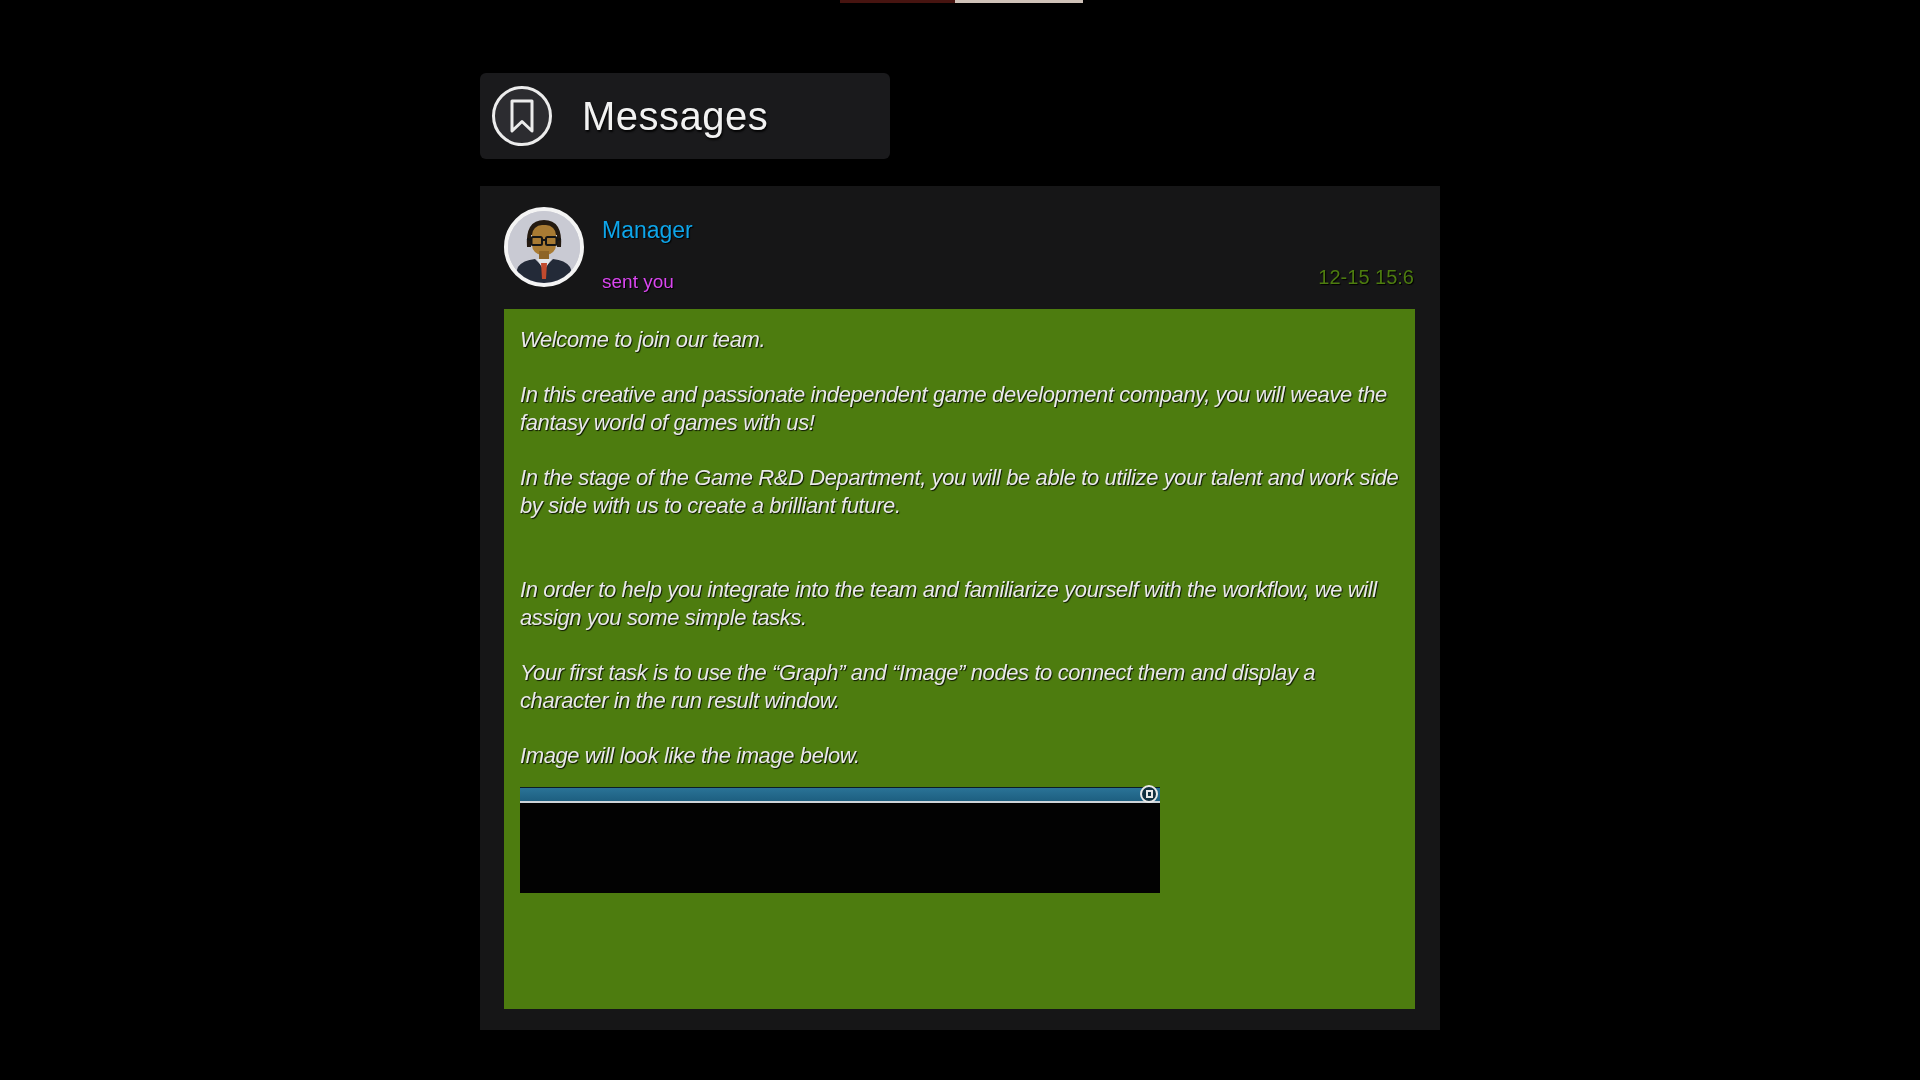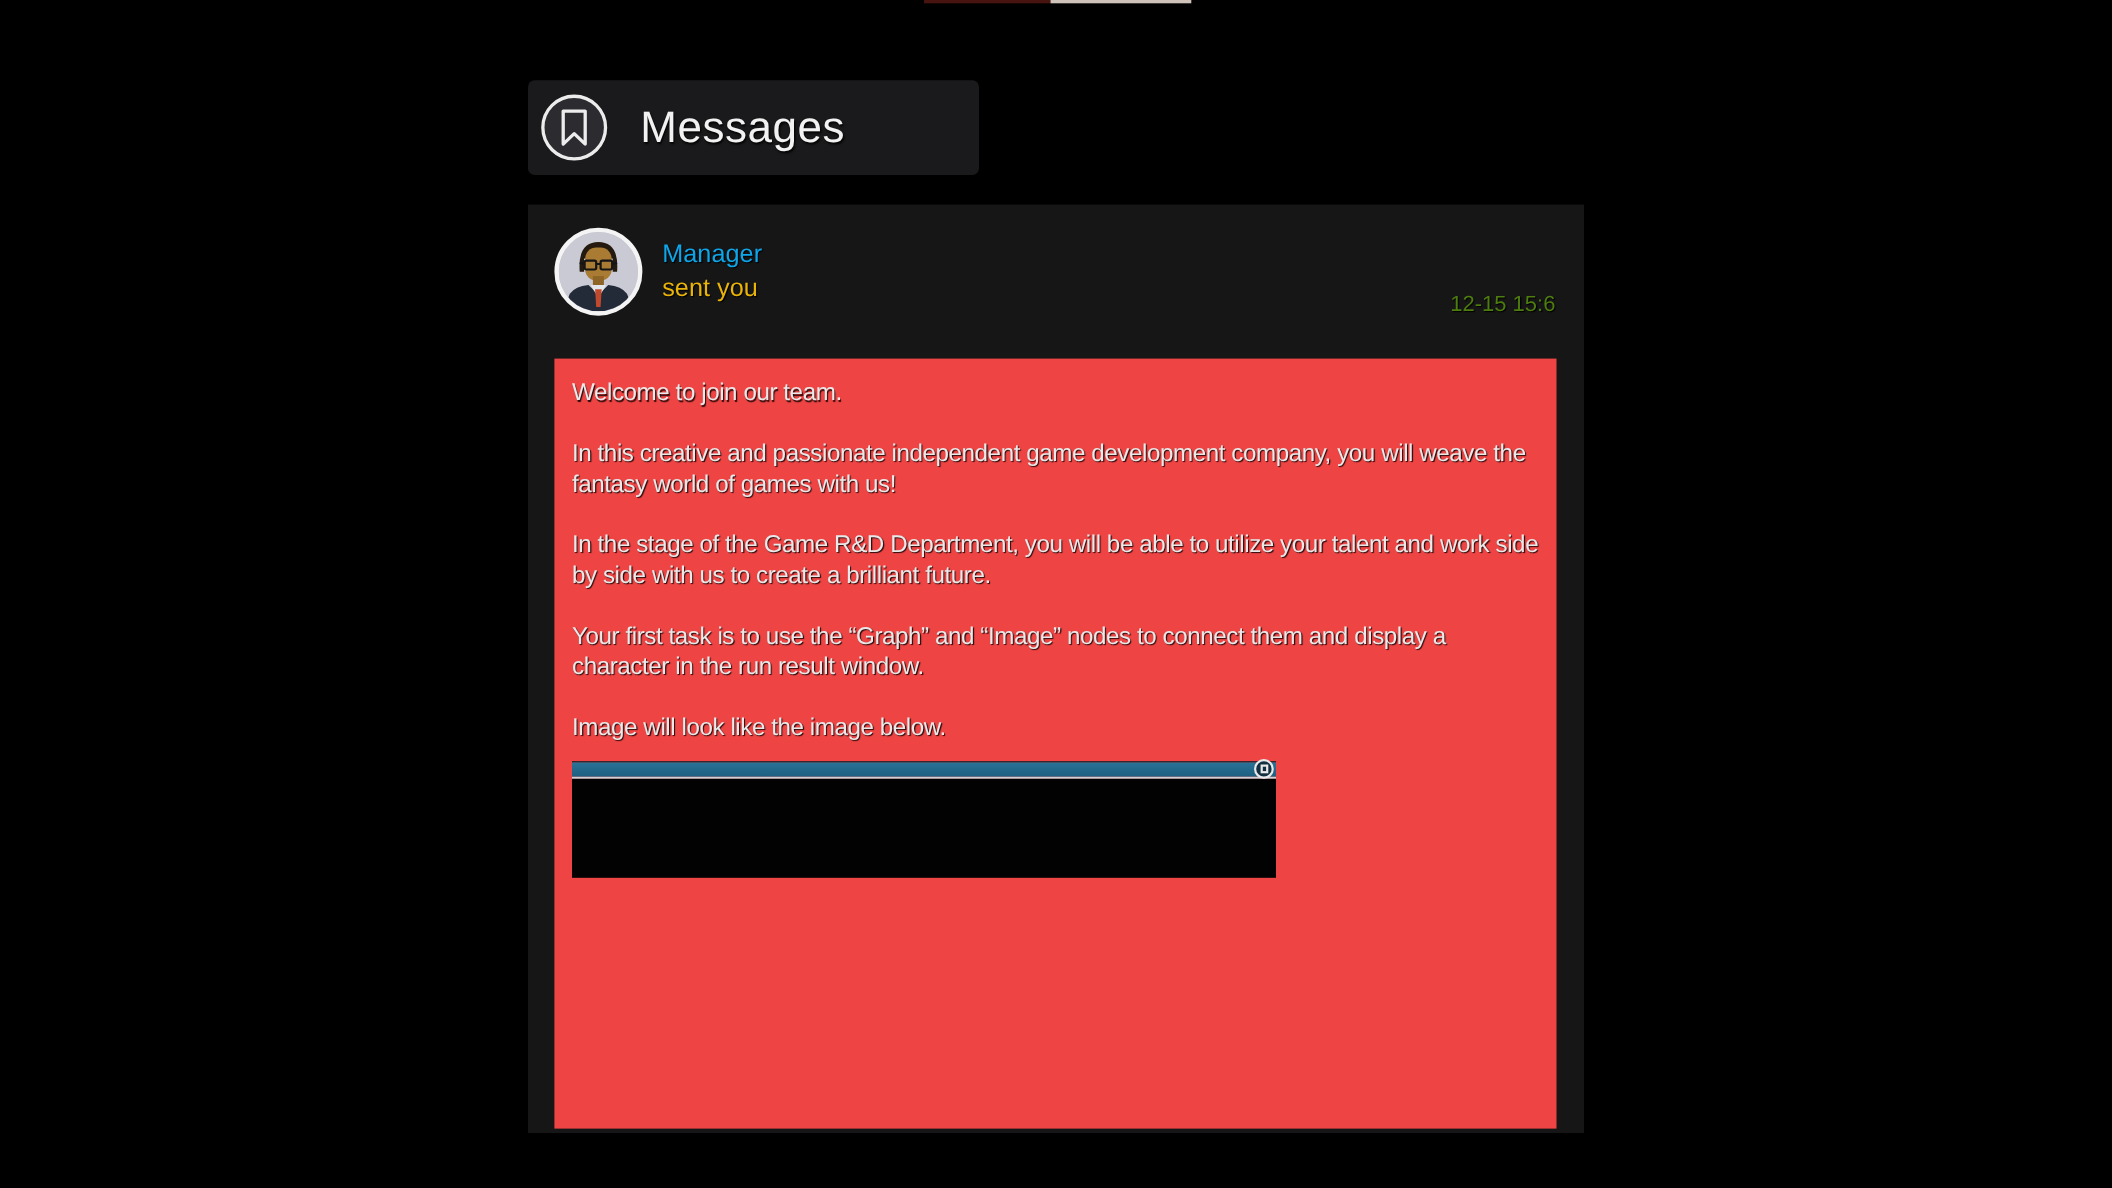--- a/index.html
+++ b/index.html
@@ -48,36 +48,37 @@
     border: 4px solid #f4f4f4; background: #c9cad3;
     overflow: hidden;
   }
   .avatar svg { display: block; width: 72px; height: 72px; }
   .sender-name {
     position: absolute; left: 122px; top: 31px;
     color: #0ea5e9; font-size: 23px;
     text-shadow: 1px 1px 1px #000;
   }
   .sender-sub {
-    position: absolute; left: 122px; top: 62px;
-    color: #eab308; font-size: 23px;
+    position: absolute; left: 122px; top: 85px;
+    color: #d946ef; font-size: 19px;
     text-shadow: 1px 1px 1px #000;
   }
   .timestamp {
     position: absolute; right: 26px; top: 80px;
     color: #4d7c0f; font-size: 20px;
     text-shadow: 1px 1px 1px #000;
   }
 
   .body-box {
-    position: absolute; left: 24px; top: 140px;
+    position: absolute; left: 24px; top: 123px;
     width: 911px; height: 700px;
-    background: #ef4444;
+    background: #4d7c0f;
     padding: 17px 14px 0 16px;
     overflow: hidden;
+    font-style: italic;
   }
   .body-box p {
     color: #e9e9e9; font-size: 22px; line-height: 28px;
     letter-spacing: -0.4px;
     margin: 0 0 27px 0;
     text-shadow: 1px 1px 1px rgba(0,0,0,.85);
   }
   .body-box p.gap-before { margin-top: 56px; }
 
   
@@ -149,20 +150,21 @@
     </div>
 
     <div class="sender-name">Manager</div>
     <div class="sender-sub">sent you</div>
     <div class="timestamp">12-15 15:6</div>
 
     <div class="body-box">
       <p>Welcome to join our team.</p>
       <p>In this creative and passionate independent game development company, you will weave the fantasy world of games with us!</p>
       <p>In the stage of the Game R&amp;D Department, you will be able to utilize your talent and work side by side with us to create a brilliant future.</p>
+      <p class="gap-before">In order to help you integrate into the team and familiarize yourself with the workflow, we will assign you some simple tasks.</p>
       <p>Your first task is to use the “Graph” and “Image” nodes to connect them and display a character in the run result window.</p>
       <p>Image will look like the image below.</p>
 
       <div class="attachment">
         <div class="attach-titlebar"></div>
         <div class="attach-titleline"></div>
         <div class="attach-content"></div>
         <div class="expand-btn">
           <div class="sq"></div>
         </div>

